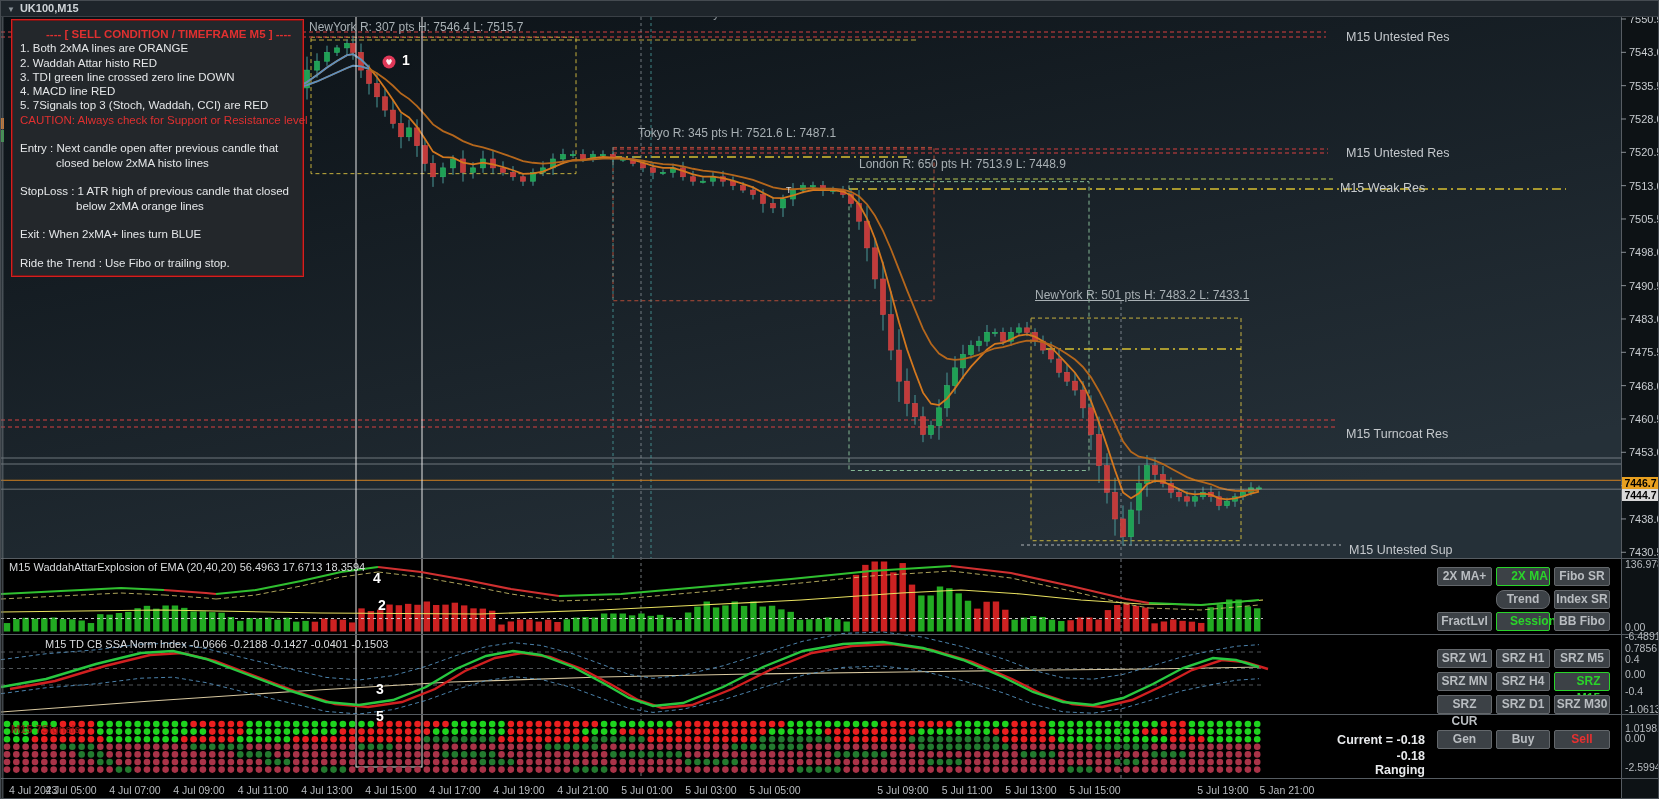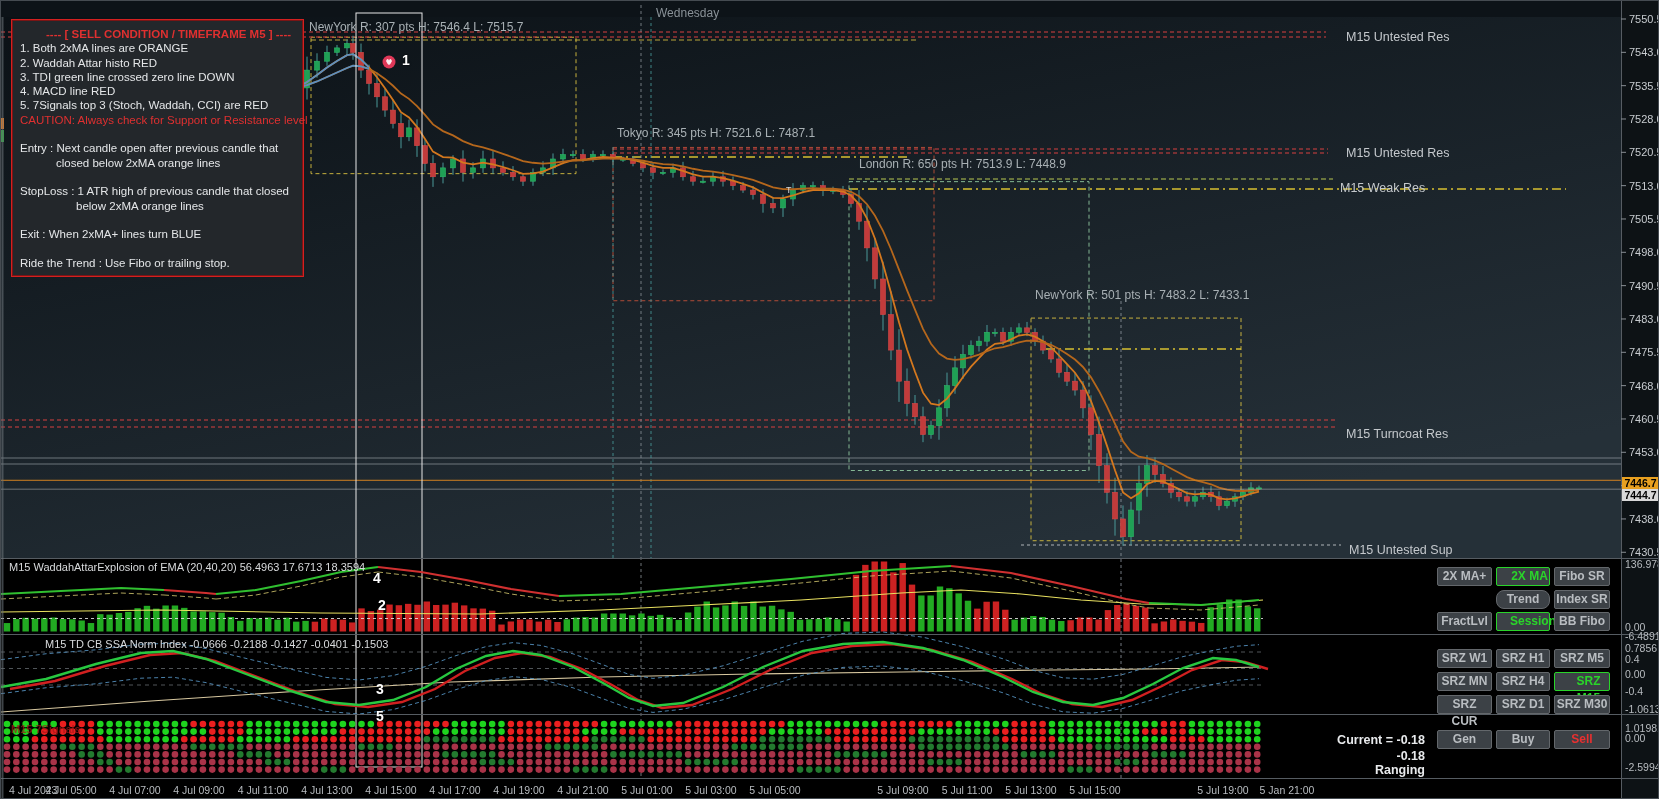--- a/index.html
+++ b/index.html
@@ -33,20 +33,23 @@
   .btn.active{color:#2ad42a;border-color:#2ad42a;padding-left:13px;}
   .btn.sell{color:#e83030;}
   .stat{color:#e8eaec;font-size:12.5px;font-weight:bold;text-align:right;}
   .ihdr{color:#d8dadc;font-size:11px;}
   .dothdr{color:rgba(160,25,25,0.95);font-size:11px;font-weight:bold;}
 </style>
 </head>
 <body>
 
 <div id="win">
+  <div id="titlebar">
+    <span class="arr">▼</span><span>UK100,M15</span>
+  </div>
   <svg id="cv" width="1659" height="799">
       <defs>
         <linearGradient id="gbg" x1="0" y1="0" x2="0.6" y2="1">
           <stop offset="0" stop-color="#0b1116"></stop>
           <stop offset="1" stop-color="#253038"></stop>
         </linearGradient>
       </defs>
       <rect x="0" y="16" width="1620" height="541" fill="url(#gbg)"></rect>
       <rect x="0" y="557" width="1620" height="242" fill="#000"></rect>
       <rect x="1620" y="0" width="39" height="799" fill="#0d1215"></rect>
@@ -1457,21 +1460,21 @@
   <div id="sellpanel">
       <div class="ln red ttl">---- [ SELL CONDITION / TIMEFRAME M5 ] ----</div>
       <div class="ln">1. Both 2xMA lines are ORANGE</div>
       <div class="ln">2. Waddah Attar histo RED</div>
       <div class="ln">3. TDI green line crossed zero line DOWN</div>
       <div class="ln">4. MACD line RED</div>
       <div class="ln">5. 7Signals top 3 (Stoch, Waddah, CCI) are RED</div>
       <div class="ln red">CAUTION: Always check for Support or Resistance level</div>
       <div class="ln"></div>
       <div class="ln">Entry : Next candle open after previous candle that</div>
-      <div class="ln" style="padding-left: 36px;">closed below 2xMA orange lines</div>
+      <div class="ln" style="padding-left: 36px;">closed below 2xMA histo lines</div>
       <div class="ln"></div>
       <div class="ln">StopLoss : 1 ATR high of previous candle that closed</div>
       <div class="ln" style="padding-left: 56px;">below 2xMA orange lines</div>
       <div class="ln"></div>
       <div class="ln">Exit : When 2xMA+  lines turn BLUE</div>
       <div class="ln"></div>
       <div class="ln">Ride the Trend : Use Fibo or trailing stop.</div>
     </div>
   <div class="lbl ihdr" style="left:8px;top:560px;">M15  WaddahAttarExplosion of EMA (20,40,20) 56.4963 17.6713 18.3594</div>
   <div class="lbl ihdr" style="left:8px;top:637px;padding-left:36px;">M15  TD CB SSA Norm Index -0.0666 -0.2188 -0.1427 -0.0401 -0.1503</div>
@@ -1527,23 +1530,23 @@
       <div class="lbl ttick" style="left:1062px;top:783px;width:64px;text-align:center;">5 Jul 15:00</div>
       <div class="lbl ttick" style="left:1126px;top:817px;width:64px;text-align:center;font-family:Liberation Serif, serif;">5 Jul 17:00</div>
       <div class="lbl ttick" style="left:1190px;top:783px;width:64px;text-align:center;">5 Jul 19:00</div>
       <div class="lbl ttick" style="left:1254px;top:783px;width:64px;text-align:center;">5 Jan 21:00</div>
       <div class="lbl srl" style="left:1345px;top:29px;">M15 Untested Res</div>
       <div class="lbl srl" style="left:1345px;top:145px;">M15 Untested Res</div>
       <div class="lbl srl" style="left:1339px;top:180px;">M15 Weak Res</div>
       <div class="lbl srl" style="left:1345px;top:426px;">M15 Turncoat Res</div>
       <div class="lbl srl" style="left:1348px;top:542px;">M15 Untested Sup</div>
       <div class="lbl sess" style="left:308px;top:19px;">NewYork R: 307 pts H: 7546.4 L: 7515.7</div>
-      <div class="lbl sess" style="left:616px;top:125px;">Tokyo R: 345 pts H: 7521.6 L: 7487.1</div>
+      <div class="lbl sess" style="left:637px;top:125px;">Tokyo R: 345 pts H: 7521.6 L: 7487.1</div>
       <div class="lbl sess" style="left:858px;top:156px;">London R: 650 pts H: 7513.9 L: 7448.9</div>
-      <div class="lbl sess" style="left:1034px;top:287px;">NewYork R: 501 pts H: 7483.2 L: 7433.1</div>
+      <div class="lbl sess" style="left:1034px;top:287px;text-decoration:underline;">NewYork R: 501 pts H: 7483.2 L: 7433.1</div>
       <div class="lbl anno" style="left:401px;top:51px;">1</div>
       <div class="lbl anno" style="left:372px;top:569px;">4</div>
       <div class="lbl anno" style="left:377px;top:596px;">2</div>
       <div class="lbl anno" style="left:375px;top:680px;">3</div>
       <div class="lbl anno" style="left:375px;top:707px;">5</div>
       <div class="lbl tmark" style="left:785px;top:184px;">T</div>
       <div class="lbl stat" style="left:1224px;top:732px;width:200px;">Current = -0.18</div>
       <div class="lbl stat" style="left:1224px;top:748px;width:200px;">-0.18</div>
       <div class="lbl stat" style="left:1224px;top:762px;width:200px;">Ranging</div>
     </div>

